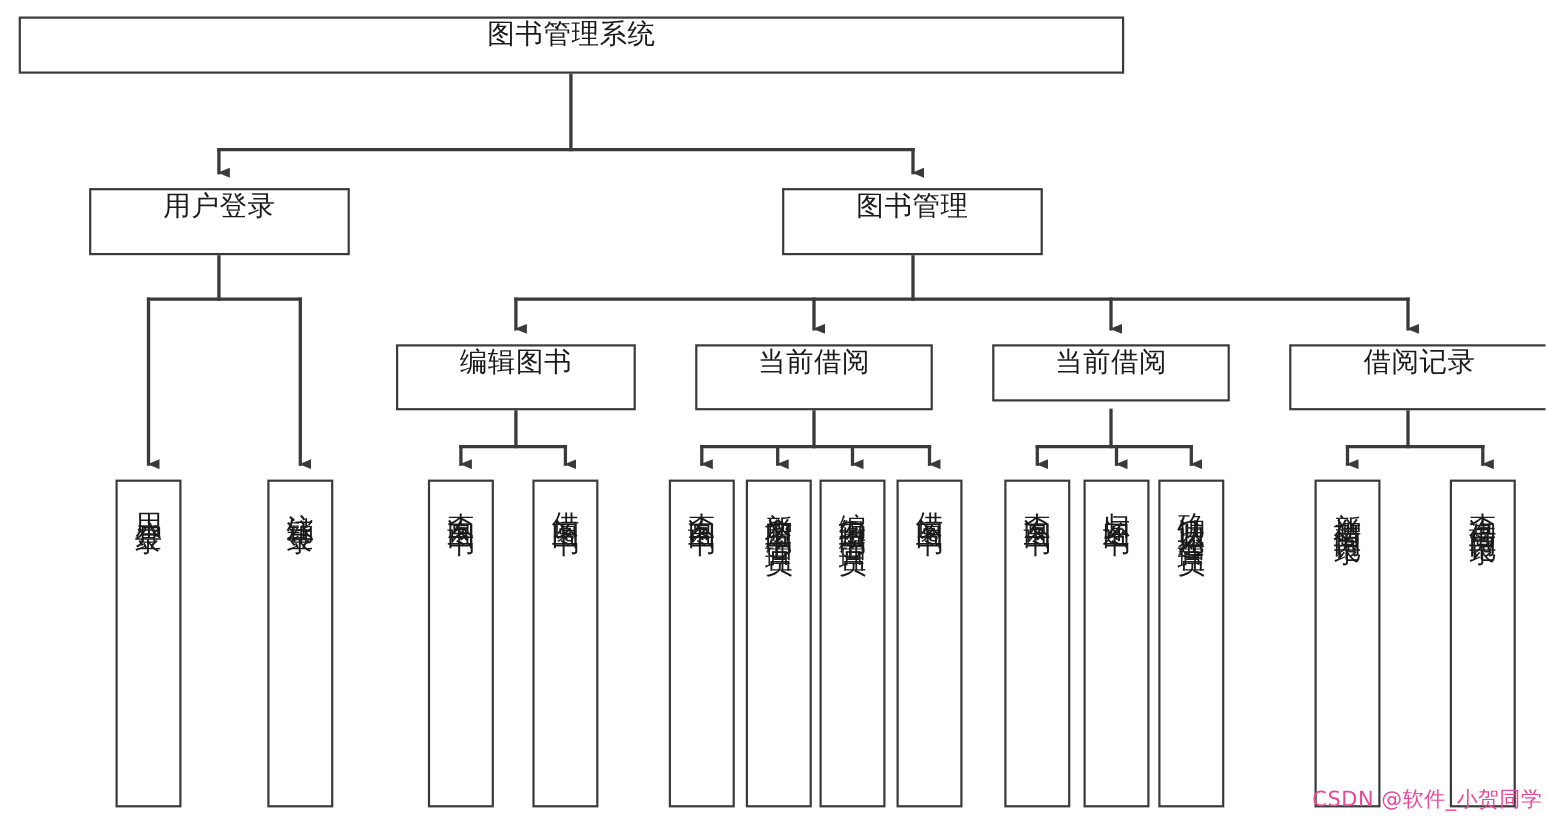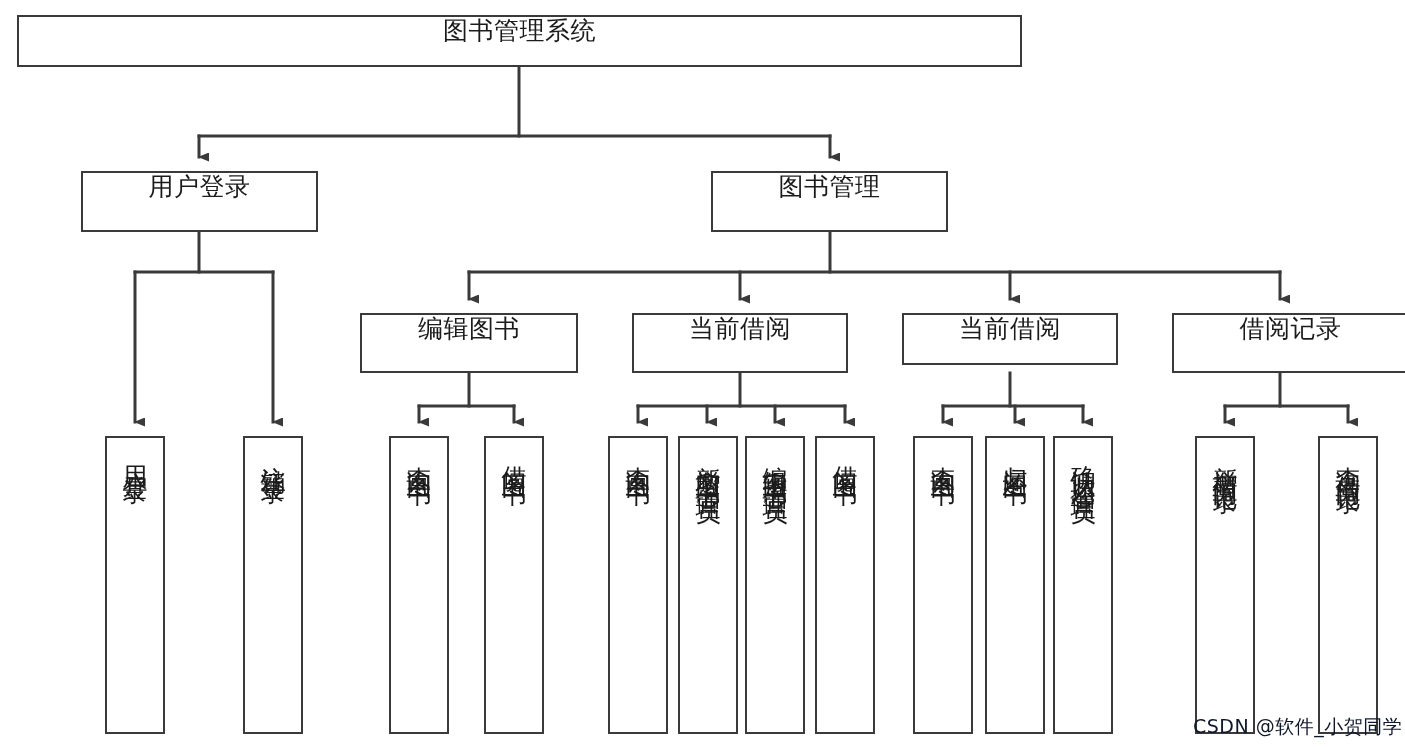--- a/index.html
+++ b/index.html
@@ -58,21 +58,21 @@
     writing-mode: vertical-rl;
     text-orientation: upright;
     letter-spacing: 5px;
     line-height: 1;
     white-space: nowrap;
     text-align: left;
   }
   .watermark {
     position: absolute;
     font-size: 19px;
-    color: #0f172a;
+    color: #ec4899;
     white-space: nowrap;
     letter-spacing: 0.5px;
     pointer-events: none;
   }
 </style>
 </head>
 <body>
 
 <div id="diagram-root">
 

